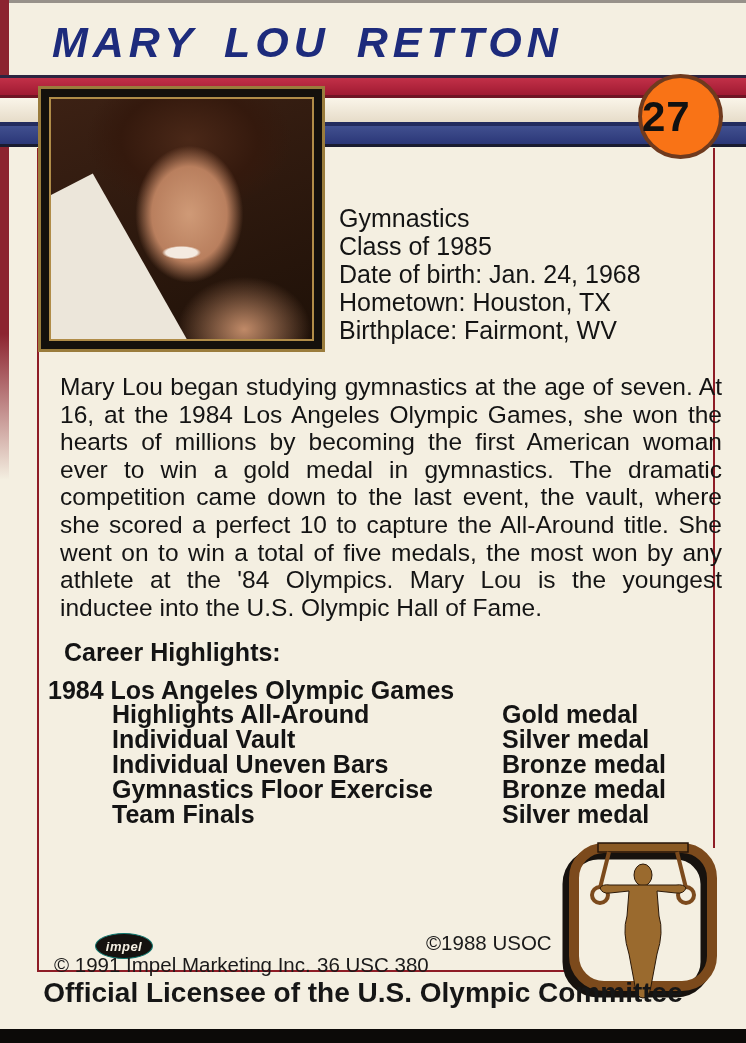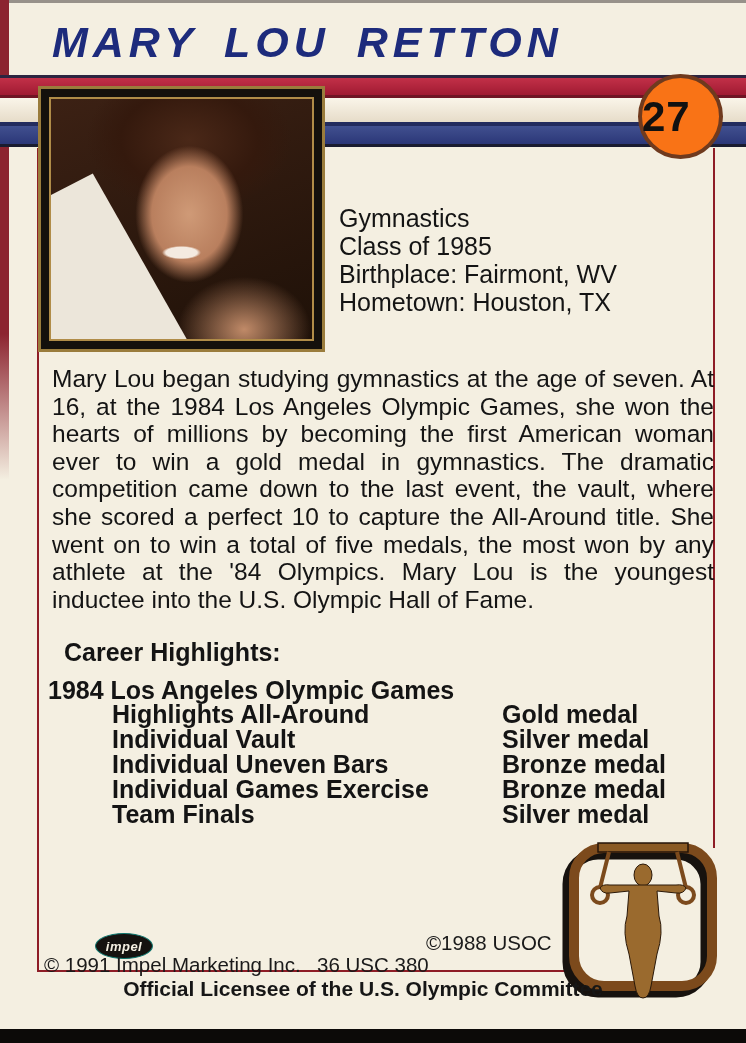--- a/index.html
+++ b/index.html
@@ -66,21 +66,21 @@
     position:absolute; inset:0;
     background:#ece6da;
     clip-path:polygon(0 40%, 16% 31%, 52% 100%, 0 100%);
   }
 
   
   .info-block { position:absolute; left:339px; top:172px; font-size:25px; line-height:28px;margin-top:32px; }
 
   
   .bio {
-    position:absolute; left:48px; top:361px; width:662px; margin:4px;
+    position:absolute; left:48px; top:361px; width:662px; margin:12px;
     font-size:24.5px; line-height:27.6px; text-align:justify;
   }
 
   
   .career-heading { position:absolute; left:48px; top:622px; margin:16px; font-size:25px; font-weight:bold; }
   .games-title { position:absolute; left:48px; top:676px; font-size:25px; font-weight:bold;text-align:right; }
   .results { position:absolute; left:48px; top:702px; width:640px; }
   .result-row { position:relative; height:25px; font-size:25px; font-weight:bold; line-height:25px; }
   .result-row .event { position:absolute; left:64px; white-space:nowrap; }
   .result-row .medal { position:absolute; left:454px; white-space:nowrap; }
@@ -89,27 +89,27 @@
   .rings-logo { position:absolute; left:560px; top:828px; }
 
   
   .impel-oval {
     position:absolute; left:95px; top:933px; width:56px; height:24px;
     background:#15120f; border-radius:50%; border:1px solid #0f766e;
     display:flex; align-items:center; justify-content:center;
   }
   .impel-oval span { color:#f4efe1; font-size:13px; font-weight:bold; font-style:italic; letter-spacing:0.5px; }
   .foot-text { position:absolute; font-size:20.5px; white-space:nowrap; color:#1a1a1a; }
-  .copyright-left { left:44px; top:953px; }
+  .copyright-left { left:54px; top:953px; }
   .usc-code { left:281px; top:953px;margin-left:36px; }
   .usoc-copyright { left:426px; top:931px; }
   .rights { left:418px; top:955px; }
   .license-line {
     position:absolute; left:38px; top:977px; width:650px;
-    text-align:center; font-size:21px; font-weight:bold; color:#161616;
+    text-align:center; font-size:28px; font-weight:bold; color:#161616;
   }
 </style>
 </head>
 <body>
 
 <div class="card">
 
   <div class="top-hairline"></div>
   <div class="left-edge-strip"></div>
 
@@ -137,22 +137,23 @@
     <div class="photo-gold">
       <div class="photo">
         <div class="pillow"></div>
       </div>
     </div>
   </div>
 
   <div class="info-block">
     <div>Gymnastics</div>
     <div>Class of 1985</div>
+    <div>Date of birth: Jan. 24, 1968</div>
+    <div>Hometown: Houston, TX</div>
     <div>Birthplace: Fairmont, WV</div>
-    <div>Hometown: Houston, TX</div>
   </div>
 
   <p class="bio">Mary Lou began studying gymnastics at the age of seven. At 16, at the 1984 Los Angeles Olympic Games, she won the hearts of millions by becoming the first American woman ever to win a gold medal in gymnastics. The dramatic competition came down to the last event, the vault, where she scored a perfect 10 to capture the All-Around title. She went on to win a total of five medals, the most won by any athlete at the '84 Olympics. Mary Lou is the youngest inductee into the U.S. Olympic Hall of Fame.</p>
 
   <h2 class="career-heading">Career Highlights:</h2>
   <div class="games-title">1984 Los Angeles Olympic Games</div>
 
   <div class="results">
     <div class="result-row">
       <span class="event">Highlights All-Around</span>
@@ -160,21 +161,21 @@
     </div>
     <div class="result-row">
       <span class="event">Individual Vault</span>
       <span class="medal">Silver medal</span>
     </div>
     <div class="result-row">
       <span class="event">Individual Uneven Bars</span>
       <span class="medal">Bronze medal</span>
     </div>
     <div class="result-row">
-      <span class="event">Individual Games Exercise</span>
+      <span class="event">Gymnastics Floor Exercise</span>
       <span class="medal">Bronze medal</span>
     </div>
     <div class="result-row">
       <span class="event">Team Finals</span>
       <span class="medal">Silver medal</span>
     </div>
   </div>
 
   <svg class="rings-logo" width="172" height="178" viewBox="0 0 172 178">
 

